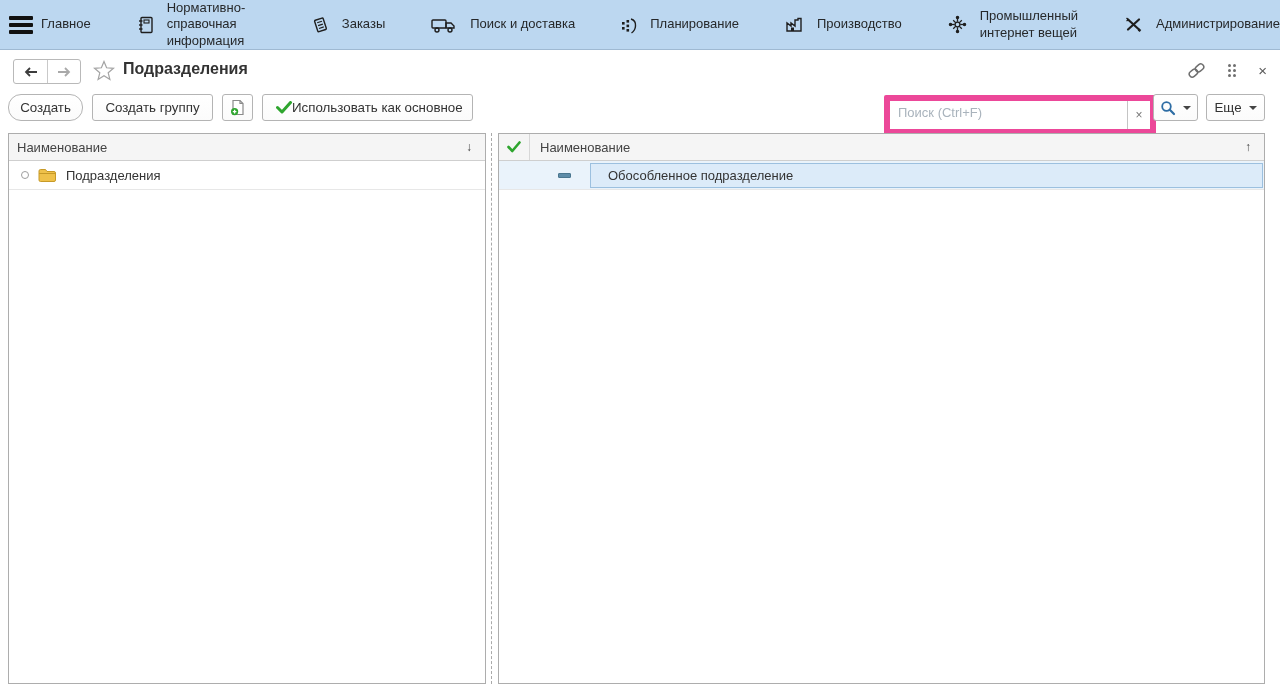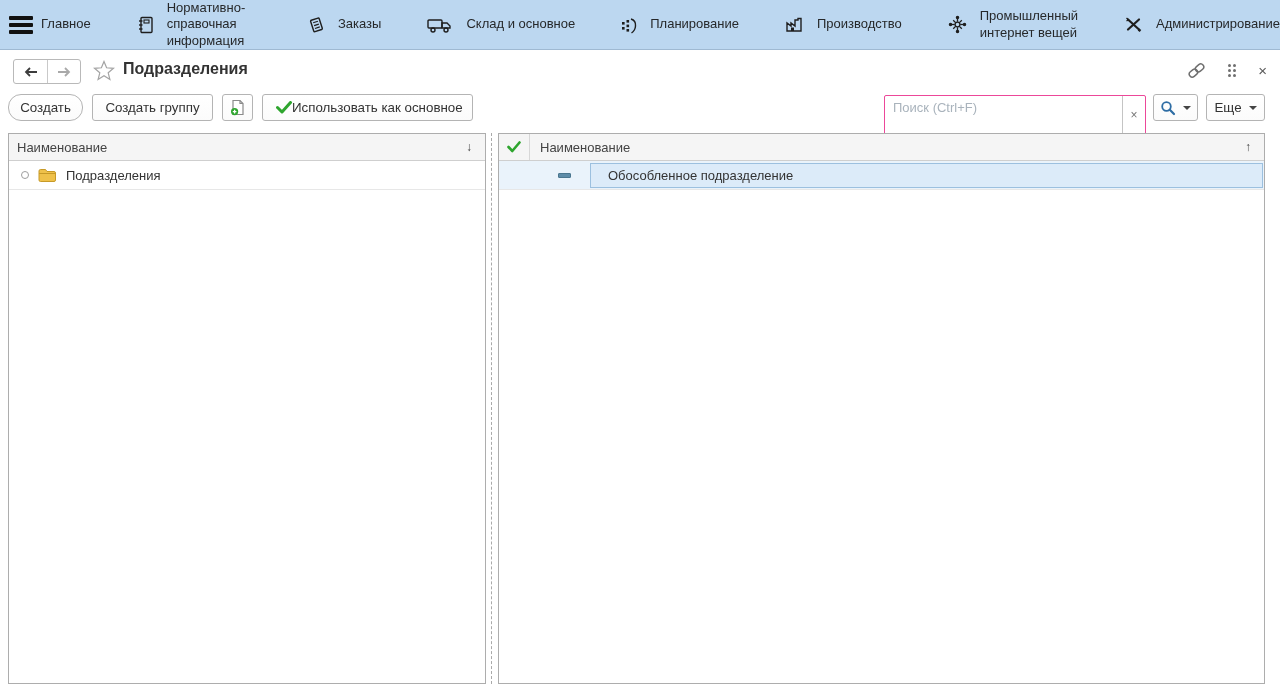--- a/index.html
+++ b/index.html
@@ -55,21 +55,21 @@
     display:flex; align-items:center; justify-content:center;
     padding:0 13px; color:#333; cursor:pointer; white-space:nowrap;
   }
   .btn .caret { margin-left:7px; width:0; height:0; border-left:4px solid transparent; border-right:4px solid transparent; border-top:4px solid #444; }
   #btn-create { left:8px; width:75px;border-radius:13px; }
   #btn-create-group { left:92px; width:121px; }
   #btn-copy { left:222px; width:31px; padding:0; }
   #btn-use-main { left:262px; width:211px; gap:0; justify-content:flex-start; }
   .searchwrap {
     position:absolute; left:884px; top:3px; height:40px; display:flex;
-    border:1px solid #ec4899; border-radius:2px; background:#fff;
+    border:6px solid #ec4899; border-radius:2px; background:#fff;
   }
   .searchwrap input {
     width:237px; height:23px; border:0; outline:none; padding:0 8px;
     font-family:"Liberation Sans", sans-serif; font-size:13px; color:#333; background:transparent;
   }
   .searchwrap input::placeholder { color:#a9b3bc; }
   .search-clear {
     width:23px; border-left:1px solid #c4c4c4; display:flex; align-items:center; justify-content:center;
     color:#777; font-size:12px; cursor:pointer;
   }
@@ -152,21 +152,21 @@
       </li>
       <li class="nav-item">
         <span class="nicon">
           <svg width="26" height="18" viewBox="0 0 26 18">
               <rect x="1" y="4" width="14" height="8" rx="1" fill="none" stroke="#1e1e1e" stroke-width="1.4"></rect>
               <path d="M15 7 h5 l3 3 v2 h-8 z" fill="none" stroke="#1e1e1e" stroke-width="1.4"></path>
               <circle cx="6" cy="14" r="2" fill="none" stroke="#1e1e1e" stroke-width="1.4"></circle>
               <circle cx="19" cy="14" r="2" fill="none" stroke="#1e1e1e" stroke-width="1.4"></circle>
             </svg>
         </span>
-        <span class="nav-label">Склад и основное</span>
+        <span class="nav-label">Поиск и доставка</span>
       </li>
       <li class="nav-item">
         <span class="nicon">
           <svg width="16" height="18" viewBox="0 0 16 18">
               <rect x="1" y="6" width="2.6" height="2.6" fill="#1e1e1e"></rect>
               <rect x="1" y="11" width="2.6" height="2.6" fill="#1e1e1e"></rect>
               <rect x="5.5" y="4" width="2.6" height="2.6" fill="#1e1e1e"></rect>
               <rect x="5.5" y="8.6" width="2.6" height="2.6" fill="#1e1e1e"></rect>
               <rect x="5.5" y="13" width="2.6" height="2.6" fill="#1e1e1e"></rect>
               <path d="M10 3 q5 1.5 4.5 7 q-0.3 4.5 -4 7" fill="none" stroke="#1e1e1e" stroke-width="1.4"></path>

